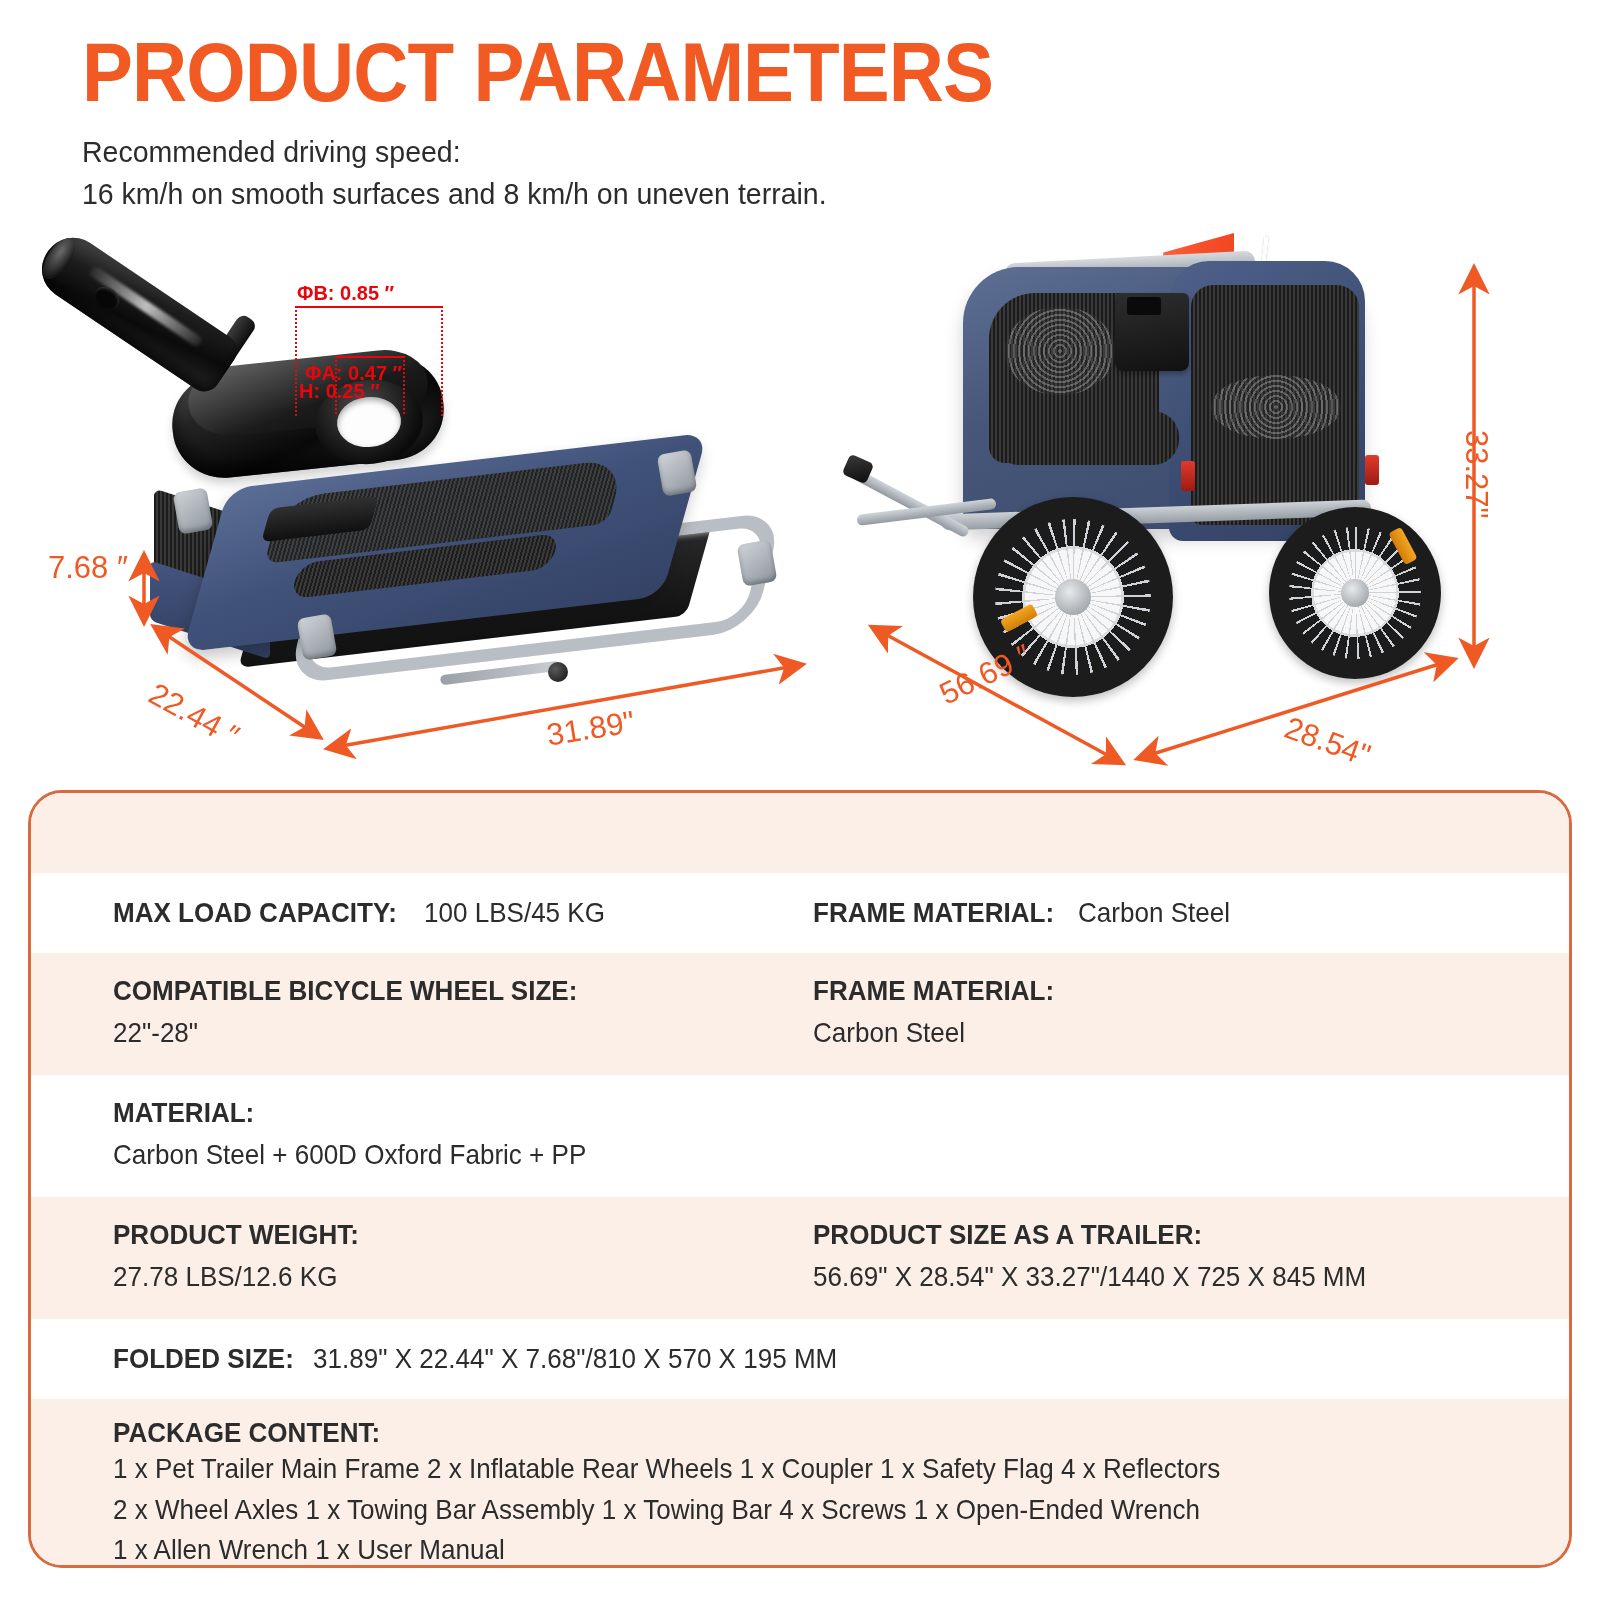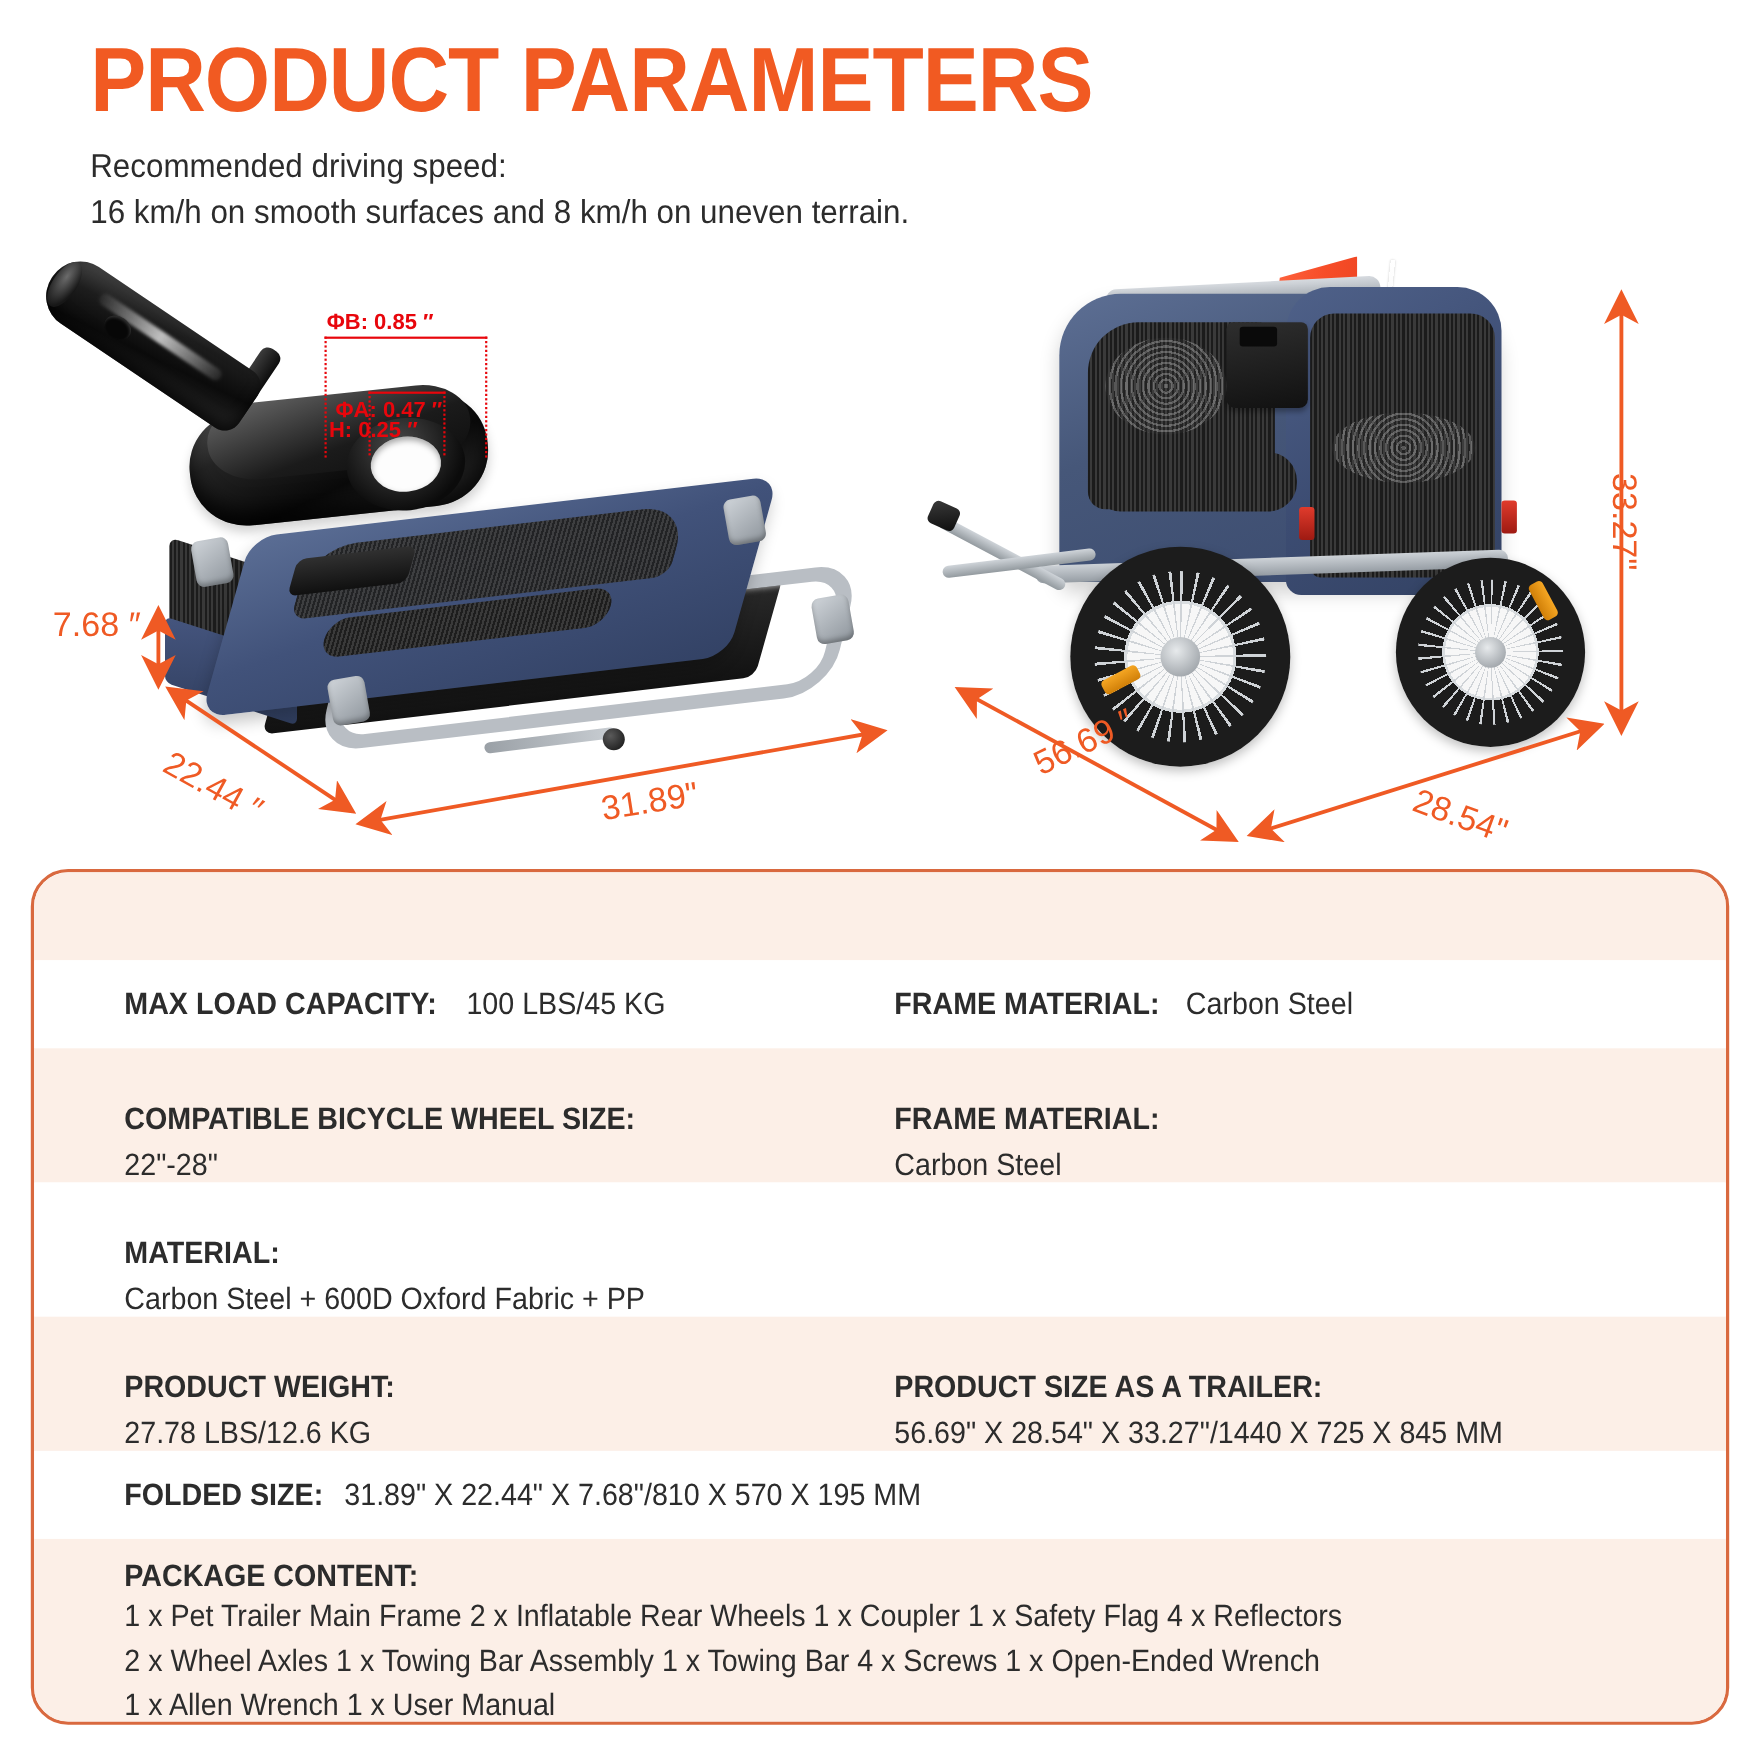--- a/index.html
+++ b/index.html
@@ -390,21 +390,21 @@
     transform: scaleX(0.93);
     transform-origin: left center;
     display: inline-block;
     white-space: nowrap;
   }
   .inline-row .spec-value { margin-left: 6px; }
   .stacked .spec-value { display: block; margin-top: 10px; }
 
   .row-h1 { height: 80px; align-items: center; }
   .row-h2 { height: 122px; }
-  .stacked { padding-top: 22px; align-items: flex-end; }
+  .stacked { padding-top: 22px; }
 
   #row-package { padding-top: 18px; height: 206px; }
   .pkg-line {
     font-size: 28px;
     font-weight: 400;
     line-height: 1.45;
     transform: scaleX(0.93);
     transform-origin: left center;
     white-space: nowrap;
   }

